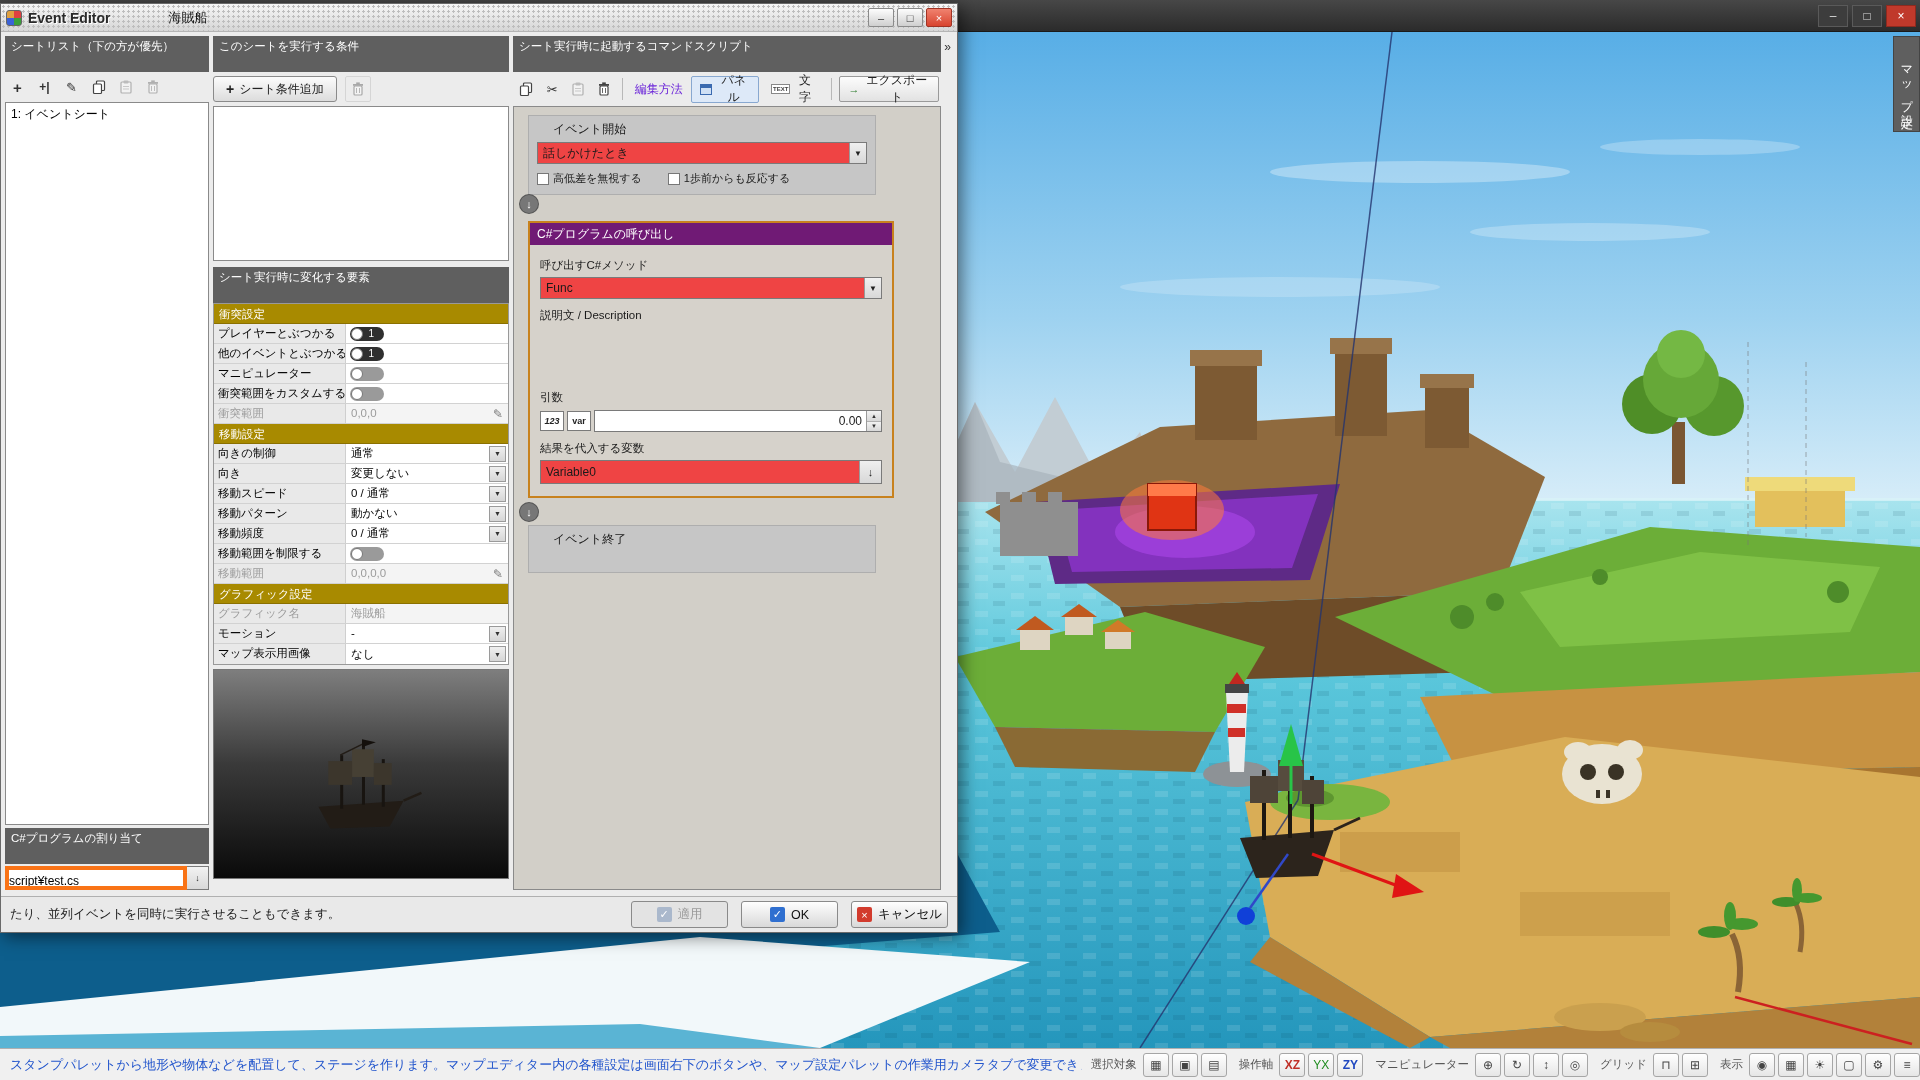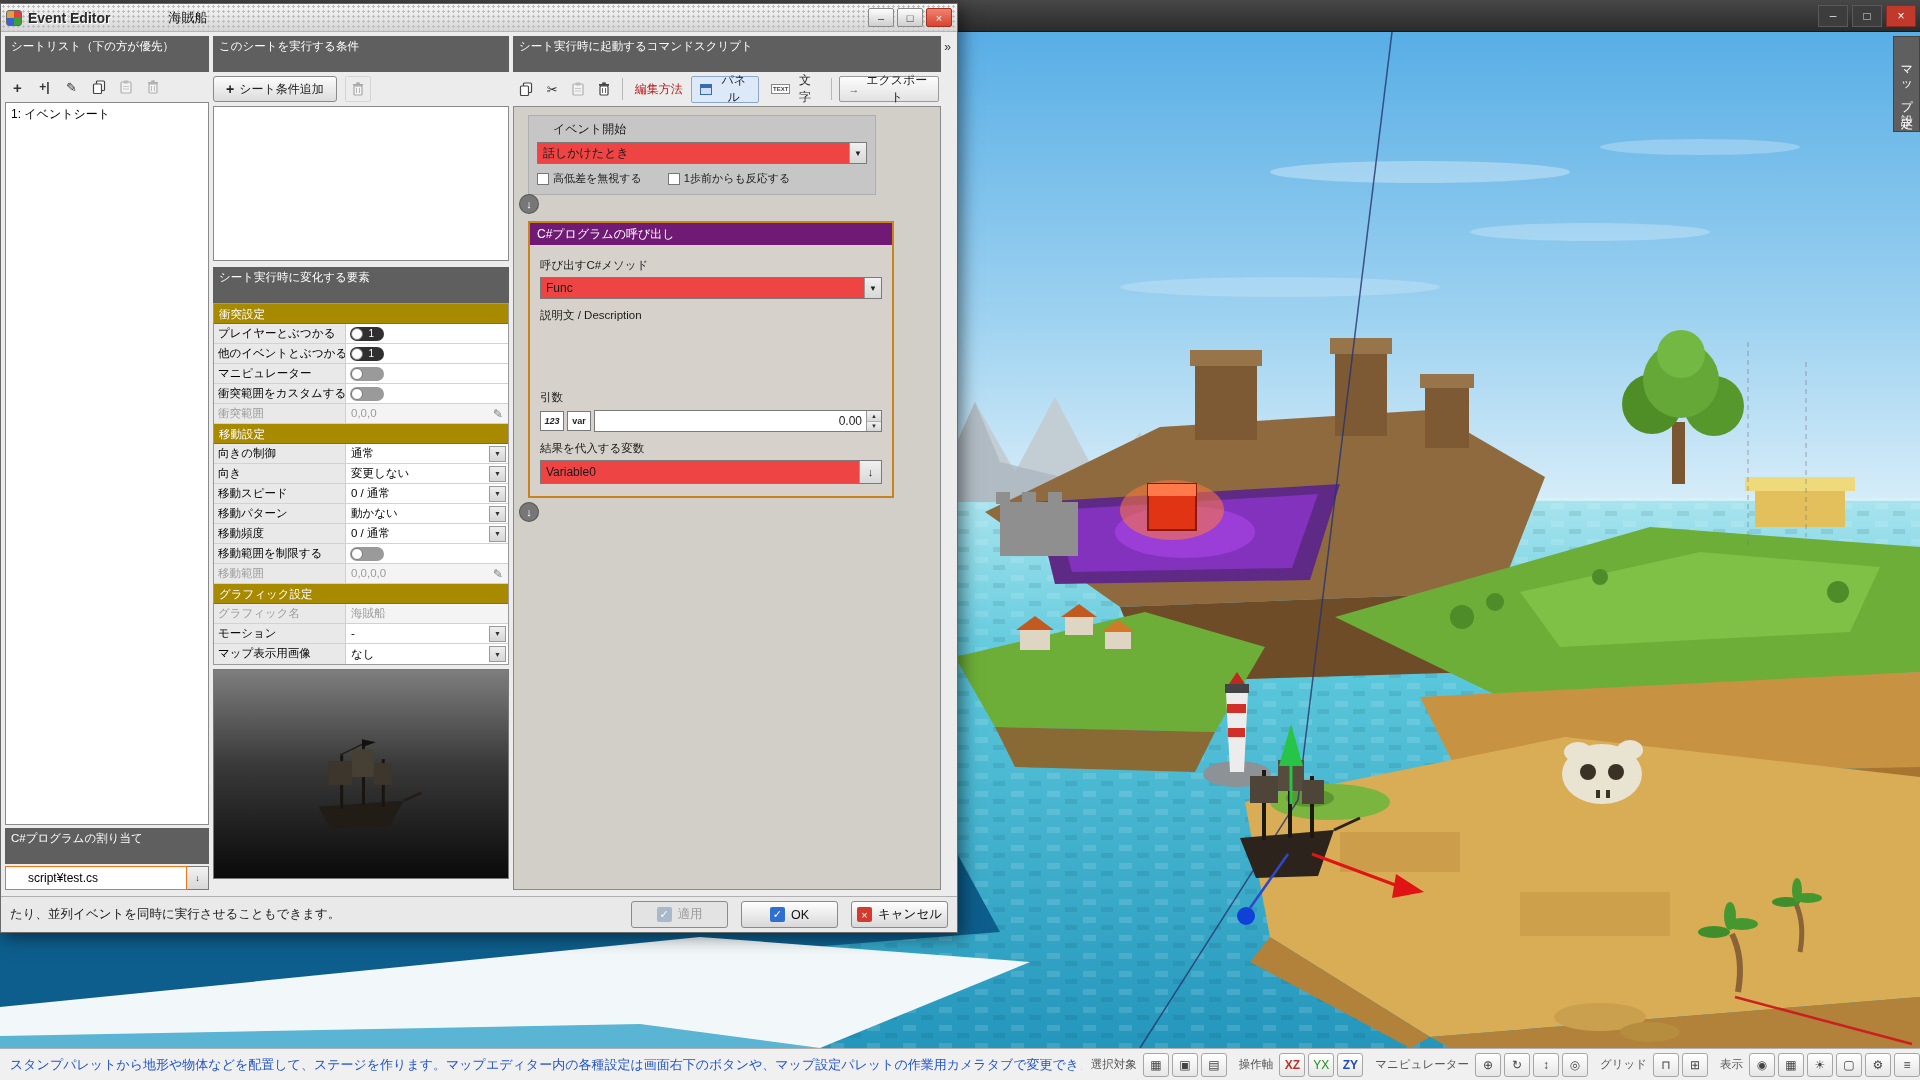--- a/index.html
+++ b/index.html
@@ -56,21 +56,21 @@
 
   .icon-row { display:flex; gap:2px; padding:3px 0; flex:0 0 auto; }
   .ic-btn { width:25px; height:24px; background:#ececec; border:1px solid transparent; color:#333;
     font-size:13px; display:flex; align-items:center; justify-content:center; padding:0; }
   .ic-btn.disabled { opacity:.35; }
   .ic16 { width:16px; height:16px; }
 
   .sheet-list { flex:1; background:#fff; border:1px solid #8a8a8a; font-size:12px; overflow:hidden; margin-bottom:3px; }
   .sheet-item { padding:3px 5px; white-space:nowrap; }
   .csharp-row { height:24px; display:flex; margin-top:2px; flex:0 0 auto; }
-  .dd-input { flex:1; background:#fff; border:1px solid #f97316; font-size:12px; line-height:22px; padding:0 22px;
+  .dd-input { flex:1; background:#fff; border:4px solid #f97316; font-size:12px; line-height:22px; padding:0 0;
     white-space:nowrap; overflow:hidden; }
   .dd-arrow-btn { width:22px; background:linear-gradient(#f2f2f2,#d8d8d8); border:1px solid #7a7a7a; border-left:none;
     font-size:9px; color:#222; display:flex; align-items:center; justify-content:center; }
 
   .cond-toolbar { height:34px; display:flex; align-items:center; gap:8px; padding:4px 0; flex:0 0 auto; }
   .add-cond-btn { height:26px; display:flex; align-items:center; gap:5px; padding:0 12px;
     background:linear-gradient(#fcfcfc,#dcdcdc); border:1px solid #8a8a8a; border-radius:3px; font-size:12px; color:#222; }
   .plus-glyph { font-weight:bold; font-size:14px; }
   .sq-btn { width:26px; height:26px; background:#ececec; border:1px solid #b5b5b5; border-radius:2px;
     display:flex; align-items:center; justify-content:center; padding:0; }
@@ -95,21 +95,21 @@
   .toggle .knob { position:absolute; left:1px; top:1px; width:12px; height:12px; border-radius:50%;
     background:#fff; border:1px solid #777; }
   .toggle.on { background:#2f2f2f; }
   .toggle .one { position:absolute; right:10px; top:0; color:#fff; font-size:10px; line-height:14px; }
 
   .preview-box { height:210px; margin-top:4px; border:1px solid #777; flex:0 0 auto;
     background:linear-gradient(180deg,#7e7e7e 0%,#3a3a3a 45%,#0a0a0a 100%); display:flex; align-items:center; justify-content:center; }
   .preview-box svg { width:290px; height:208px; }
 
   .script-toolbar { height:34px; display:flex; align-items:center; gap:3px; padding:3px 2px; flex:0 0 auto; }
-  .lbl { font-size:12px; color:#b91c1c; margin:0 5px; white-space:nowrap; }
+  .lbl { font-size:12px; color:#6d28d9; margin:0 5px; white-space:nowrap; }
   .vsep { width:1px; height:22px; background:#b8b8b8; margin:0 4px; }
   .tog { height:27px; display:flex; align-items:center; gap:5px; padding:0 8px; font-size:12px; color:#222;
     background:transparent; border:1px solid transparent; border-radius:2px; }
   .tog.pressed { background:#dde9f8; border-color:#88a8d0; }
   .panel-ic { width:14px; height:11px; border:1px solid #3a6ab0; background:#cfe0f5; position:relative; }
   .panel-ic::before { content:""; position:absolute; left:0; top:0; right:0; height:3px; background:#3a6ab0; }
   .text-ic { font-size:6px; font-weight:bold; border:1px solid #888; padding:1px 1px; color:#444; background:#fff; line-height:1; }
   .export-ic { font-size:11px; color:#2a7a2a; font-weight:bold; }
   .tool-txt-btn { height:26px; padding:0 9px; display:flex; align-items:center; gap:5px;
     background:linear-gradient(#fcfcfc,#e2e2e2); border:1px solid #9a9a9a; border-radius:2px; font-size:12px; color:#222; }
@@ -646,20 +646,23 @@
           <div class="fld-label">結果を代入する変数</div>
           <div class="dd result" style="margin-top:4px;height:24px;">
             <span class="dd-text">Variable0</span>
             <span class="dd-arw">↓</span>
           </div>
         </div>
       </div>
 
       <div class="ins" id="ins-2">↓</div>
 
+      <div class="blk blk-end">
+        <div class="blk-title">イベント終了</div>
+      </div>
     </div>
   </div>
 
   <div class="ee-bottom">
     <div class="ee-note">たり、並列イベントを同時に実行させることもできます。</div>
     <div class="dlg-btns">
       <button class="dlg-btn disabled">
         <span class="mini-ic apply">✓</span>
         <span>適用</span>
       </button>

